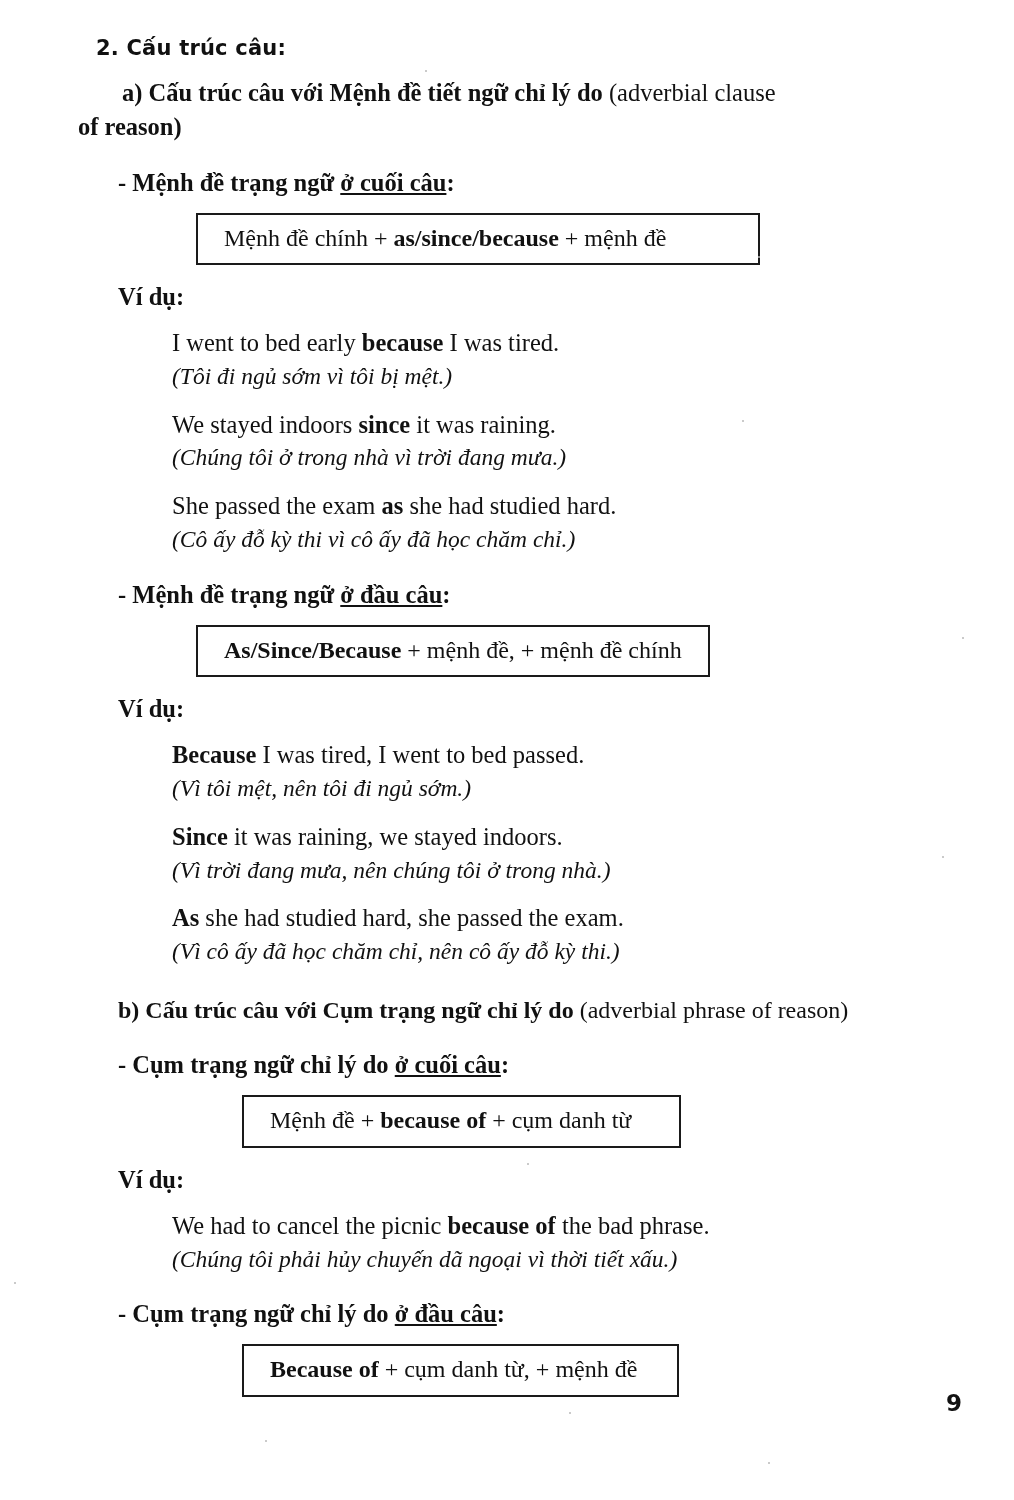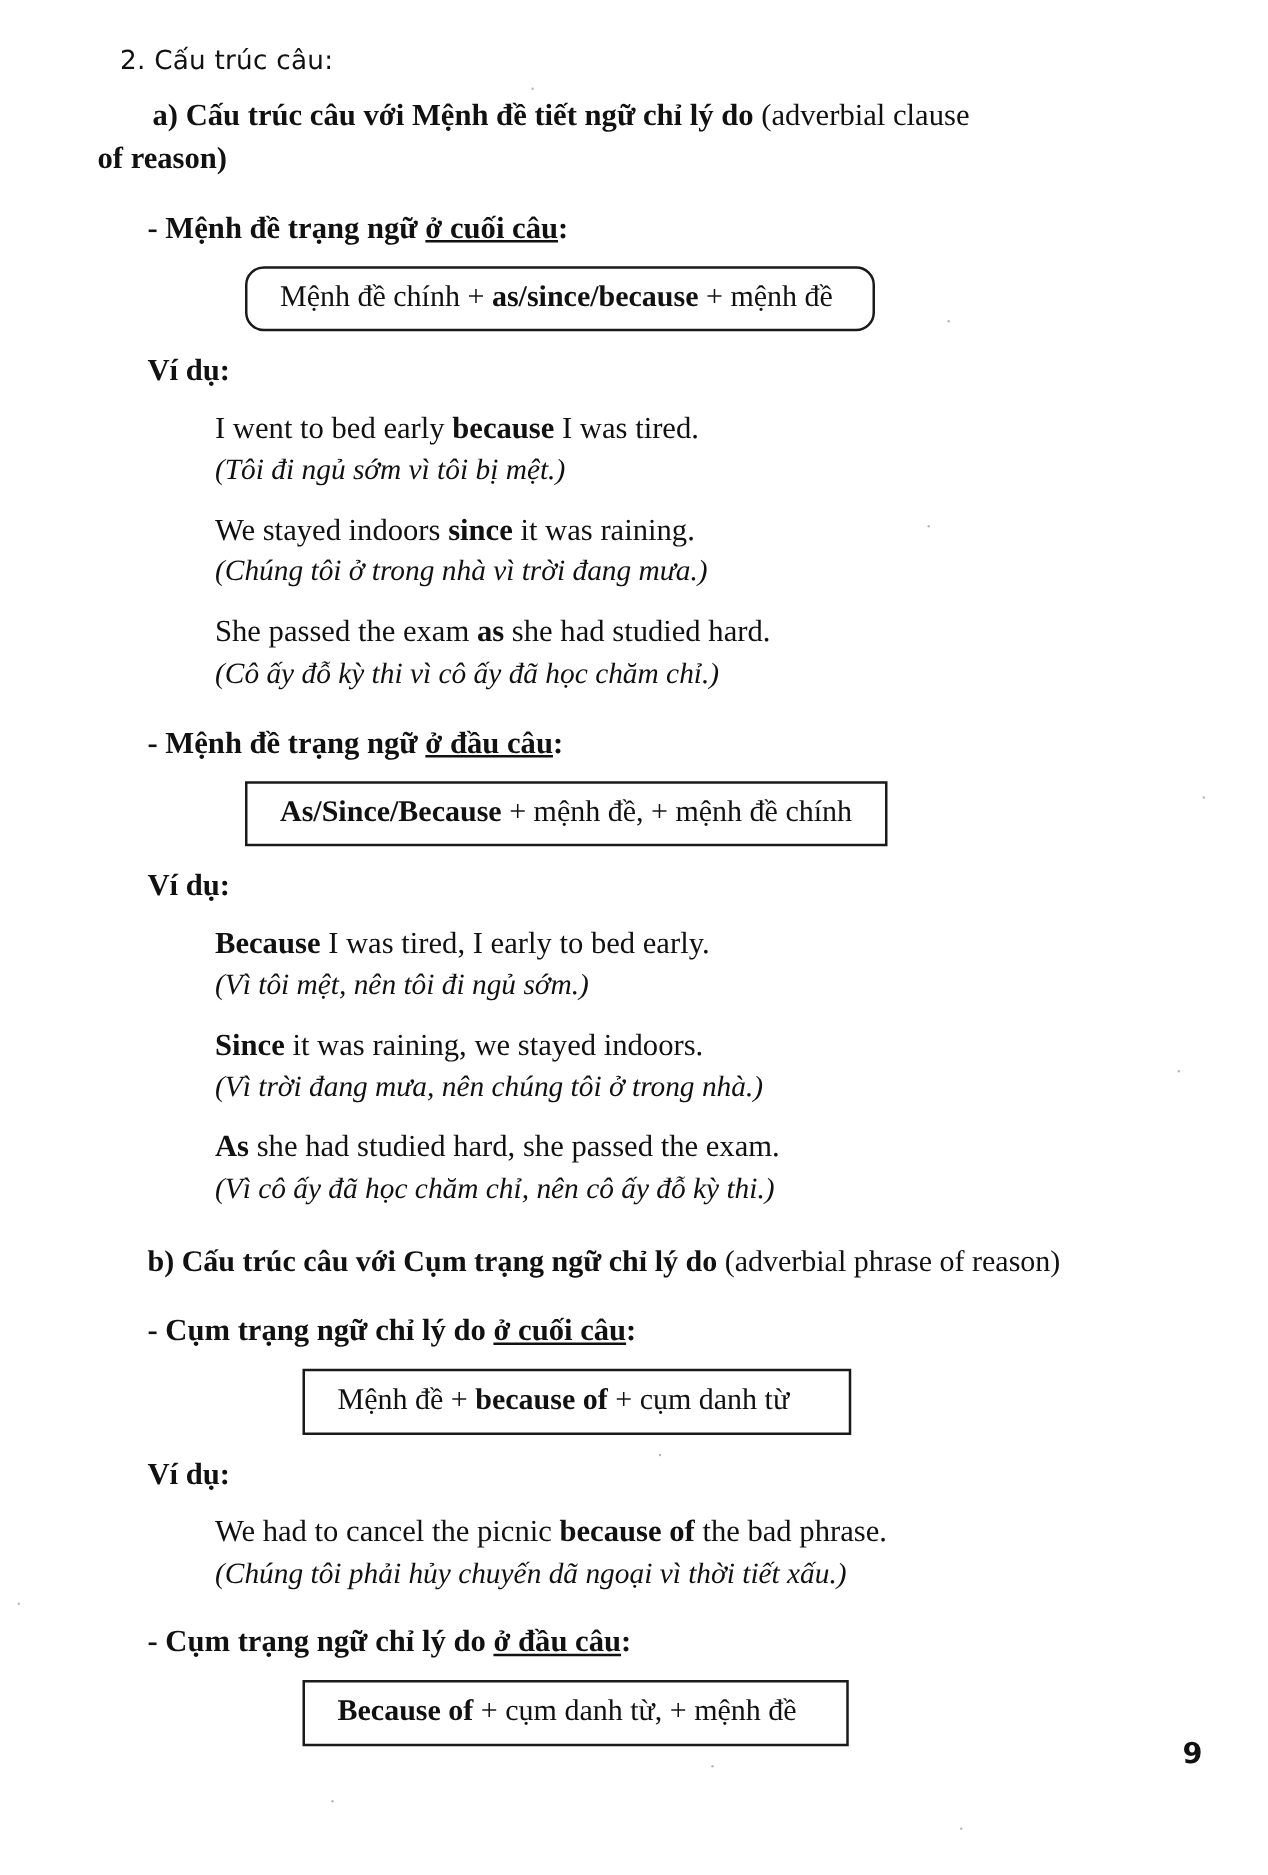--- a/index.html
+++ b/index.html
@@ -19,21 +19,21 @@
     position: relative;
     width: 1014px;
     height: 1500px;
     padding: 0;
     box-sizing: border-box;
   }
 
   
   .h-section {
     font-family: "DejaVu Sans", sans-serif;
-    font-weight: normal;
+    font-weight: bold;
     font-size: 21px;
     letter-spacing: 0.2px;
     margin: 0;
     padding: 36px 0 0 96px;
   }
   .para {
     font-size: 24.5px;
     line-height: 1.38;
     margin: 0;
   }
@@ -67,21 +67,21 @@
     display: flex;
     padding-top: 14px;
   }
   .formula {
     border: 2px solid #1a1a1a;
     font-size: 24px;
     line-height: 1.1;
     padding: 10px 26px 12px 26px;
     white-space: nowrap;
   }
-  .formula.f1 { margin-left: 196px; padding-right: 32px; border-radius: 15px; }
+  .formula.f1 { margin-left: 196px; padding-right: 92px; }
   .formula.f2 { margin-left: 196px; }
   .formula.f3 { margin-left: 242px; padding-right: 48px; }
   .formula.f4 { margin-left: 242px; padding-right: 40px; }
   .formula b { font-weight: bold; }
 
   .ex-group {
     padding: 16px 0 0 172px;
   }
   .ex-en {
     font-size: 24.5px;
@@ -173,21 +173,21 @@
   <div class="formula-wrap">
     <div class="formula f2">
       <b>As/Since/Because</b><span> + mệnh đề, + mệnh đề chính</span>
     </div>
   </div>
 
   <div class="vidu">Ví dụ:</div>
 
   <div class="ex-group">
     <div class="ex-en">
-      <b>Because</b><span> I was tired, I early to bed early.</span>
+      <b>Because</b><span> I was tired, I went to bed passed.</span>
     </div>
     <div class="ex-vi">(Vì tôi mệt, nên tôi đi ngủ sớm.)</div>
   </div>
 
   <div class="ex-group">
     <div class="ex-en">
       <b>Since</b><span> it was raining, we stayed indoors.</span>
     </div>
     <div class="ex-vi">(Vì trời đang mưa, nên chúng tôi ở trong nhà.)</div>
   </div>

